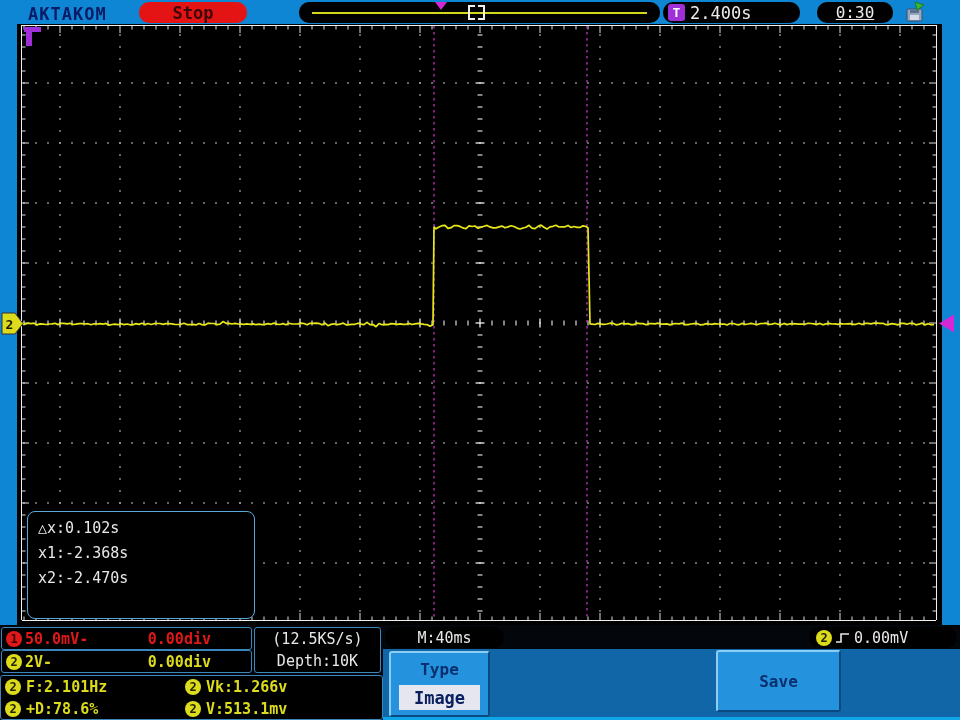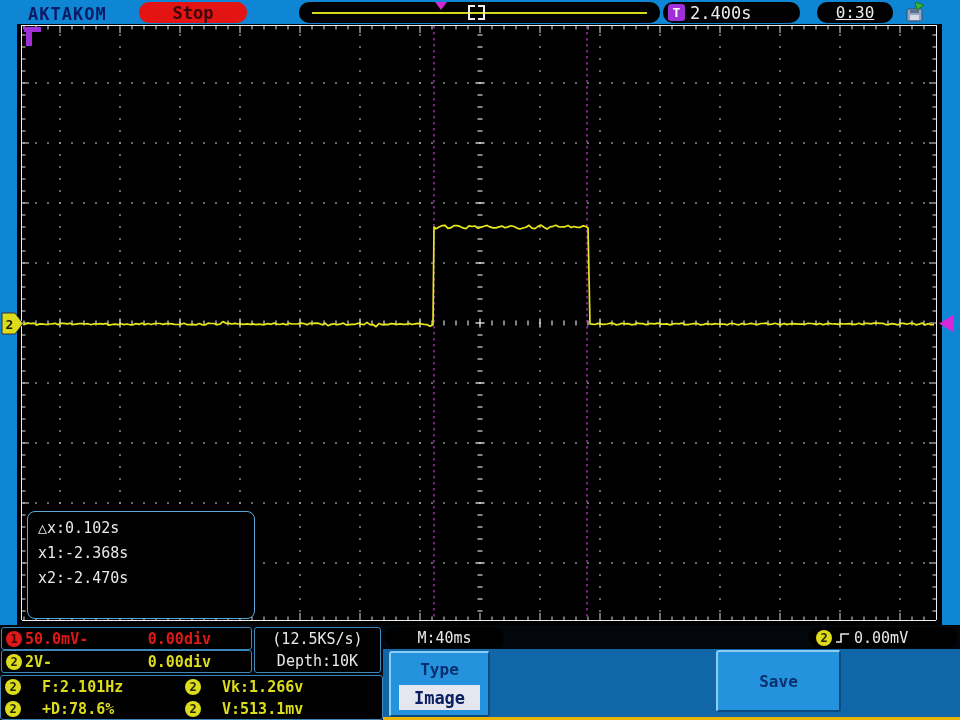--- a/index.html
+++ b/index.html
@@ -51,23 +51,23 @@
   .acq-box{left:254px;top:2px;width:127px;height:46px;display:flex;flex-direction:column;
     align-items:center;justify-content:center;color:#e8e8e8;font-size:15px;line-height:22px;}
   .m-pill{position:absolute;left:385px;top:2px;width:119px;height:21px;border-radius:11px;
     background:#000;display:flex;align-items:center;justify-content:center;color:#e8e8e8;font-size:15px;}
   .trig-pill{position:absolute;left:809px;top:2px;width:148px;height:21px;border-radius:11px;
     background:#000;display:flex;align-items:center;gap:3px;padding-left:7px;box-sizing:border-box;}
   .trig-lvl{color:#e8e8e8;font-size:15px;}
   .meas-box{left:0px;top:50px;width:383px;height:45px;display:grid;
     grid-template-columns:180px 1fr;grid-template-rows:22px 22px;padding-left:4px;}
   .meas-cell{display:flex;align-items:center;gap:5px;}
-  .meas-lbl{color:var(--ch2-yellow,#dcdc1c);font-size:15px;font-weight:bold;margin-left:16px;}
+  .meas-lbl{color:var(--ch2-yellow,#dcdc1c);font-size:15px;font-weight:bold;}
   .menu-panel{position:absolute;left:383px;top:24px;width:577px;height:71px;
-    background:var(--panel-blue,#1166a8);border-bottom:3px solid #eab308;box-sizing:border-box;}
+    background:var(--panel-blue,#1166a8);border-bottom:3px solid #0ea5e9;box-sizing:border-box;}
   .soft-btn{position:absolute;background:var(--button-blue,#2492dc);border-radius:3px;
     border-top:2px solid #8ccdf4;border-left:2px solid #8ccdf4;
     border-right:2px solid #0b4a80;border-bottom:2px solid #0b4a80;
     color:#0a2f6e;font-weight:bold;box-sizing:border-box;cursor:pointer;}
   .type-btn{left:6px;top:2px;width:101px;height:66px;text-align:center;}
   .type-lbl{margin-top:7px;font-size:16px;}
   .type-val{margin:6px auto 0;width:81px;height:25px;background:#e6e6f0;color:#0a2060;
     display:flex;align-items:center;justify-content:center;font-size:17px;}
   .save-btn{left:333px;top:1px;width:125px;height:62px;display:flex;align-items:center;
     justify-content:center;font-size:16px;}

